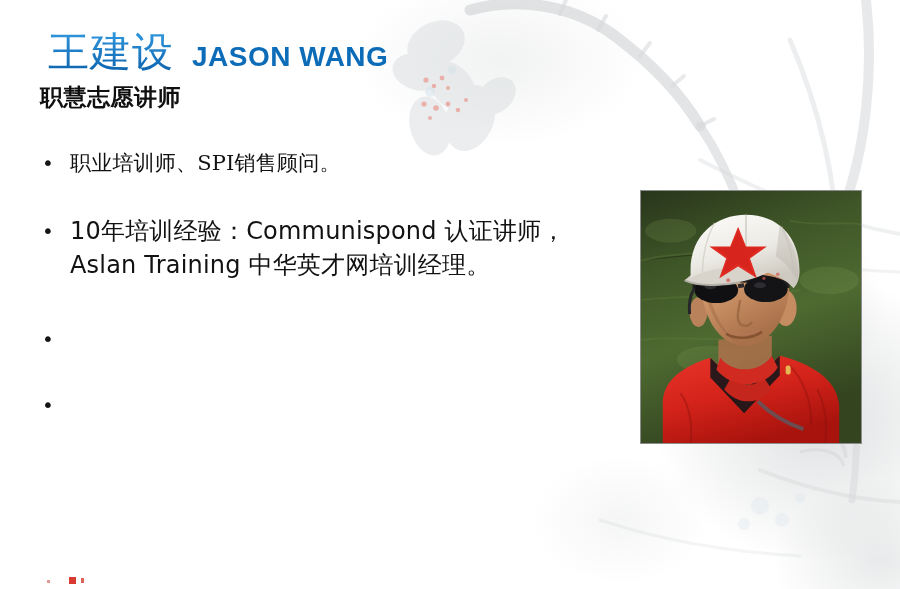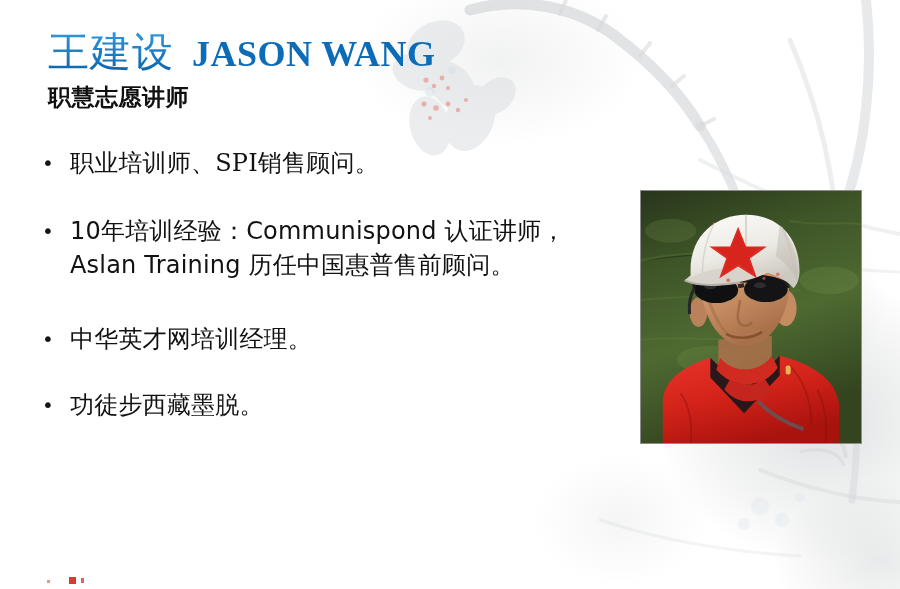--- a/index.html
+++ b/index.html
@@ -50,30 +50,30 @@
     font-weight: 400;
     letter-spacing: 1px;
     color: #1676c4;
     background: linear-gradient(180deg, #2f97dd 0%, #0d63ae 100%);
     -webkit-background-clip: text;
     background-clip: text;
     -webkit-text-fill-color: transparent;
     line-height: 1;
   }
   .title-en {
-    font-family: Liberation Serif, serif;
-    font-size: 36px;
+    font-family: Liberation Sans, sans-serif;
+    font-size: 28px;
     font-weight: bold;
     letter-spacing: 0.5px;
     color: #0d6cb8;
     line-height: 1;
   }
   .subtitle {
     position: absolute;
-    left: 48px;
+    left: 40px;
     top: 84px;
     font-family: "DejaVu Sans", "Liberation Sans", sans-serif;
     font-size: 23px;
     font-weight: bold;
     color: #101010;
     letter-spacing: 0.5px;
     line-height: 1.2;
   }
 
   
@@ -97,21 +97,21 @@
     color: #141414;
     text-align: left;
     padding-left: 6px;
     box-sizing: border-box;
   }
   .bullet-lines {
     flex: 1 1 auto;
   }
   .bline {
     font-family: "DejaVu Serif", "Liberation Serif", serif;
-    font-size: 24px;
+    font-size: 21px;
     line-height: 34px;
     color: #121212;
     letter-spacing: 0.2px;
     white-space: nowrap;
   }
   .bline.sans {
     font-family: "DejaVu Sans", "Liberation Sans", sans-serif;
     font-size: 24px;
   }
   #bullet-2 { margin-bottom: 40px; }
@@ -212,35 +212,33 @@
       <span class="bullet-dot">•</span>
       <span class="bullet-lines">
         <div class="bline">职业培训师、SPI销售顾问。</div>
       </span>
     </div>
 
     <div class="bullet" id="bullet-2">
       <span class="bullet-dot">•</span>
       <span class="bullet-lines">
         <div class="bline sans">10年培训经验：Communispond 认证讲师，</div>
-        <div class="bline sans">Aslan Training 历任中国惠普售前顾问。</div>
+        <div class="bline sans">Aslan Training 中华英才网培训经理。</div>
       </span>
     </div>
 
     <div class="bullet" id="bullet-3">
       <span class="bullet-dot">•</span>
       <span class="bullet-lines">
-        <div class="bline">中华英才网培训经理。</div>
       </span>
     </div>
 
     <div class="bullet" id="bullet-4">
       <span class="bullet-dot">•</span>
       <span class="bullet-lines">
-        <div class="bline">功徒步西藏墨脱。</div>
       </span>
     </div>
 
   </div>
 
   <div class="photo-frame">
     <svg class="photo-svg" viewBox="0 0 222 254" preserveAspectRatio="none">
       <defs>
         <linearGradient id="grassG" x1="0" y1="0" x2="0.3" y2="1">
           <stop offset="0%" stop-color="#28351b"></stop>

